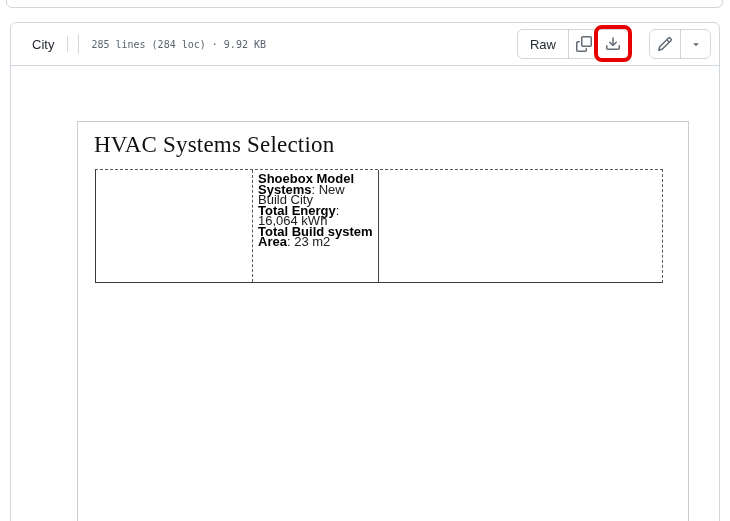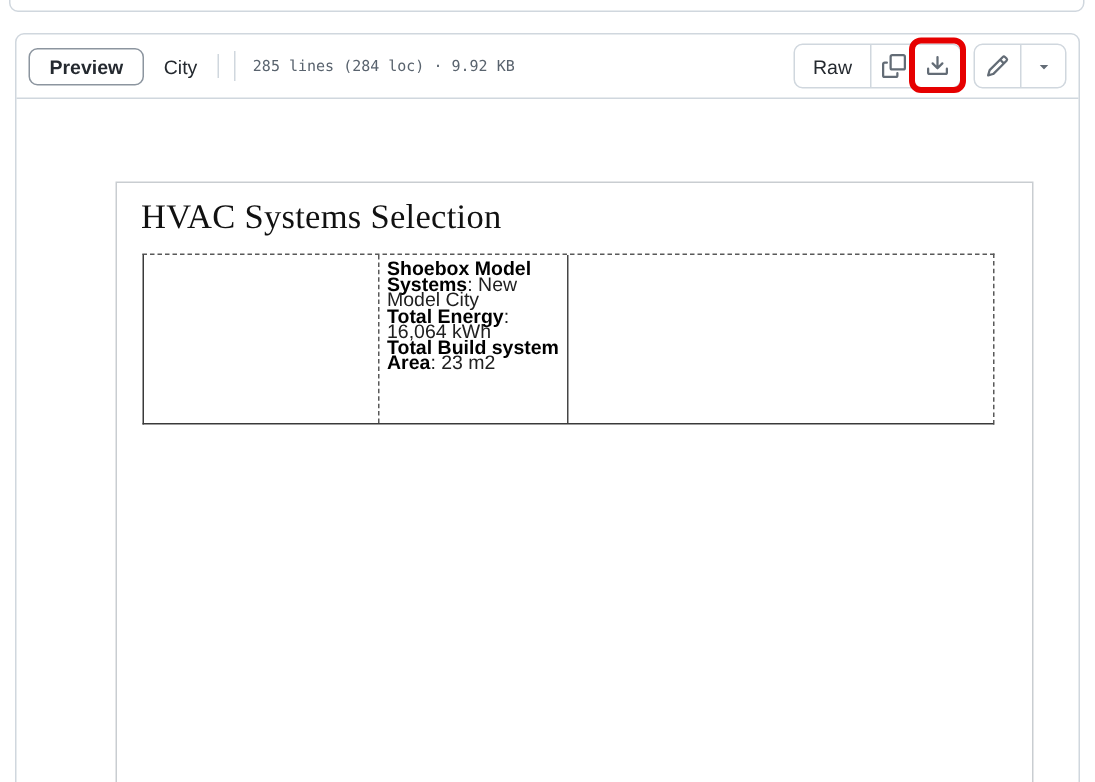--- a/index.html
+++ b/index.html
@@ -21,21 +21,21 @@
   .tab { font-size:13px; color:#24292f; background:transparent; border:none;
     padding:5px 13px; border-radius:6px; cursor:pointer; font-family:inherit; }
   .tab.sel { font-weight:700; border:1px solid #8c959f; background:#fff; padding:4px 13px; }
   .tab-sep { width:1px; height:16px; background:#d0d7de; }
 
   .hdr-sep { width:1px; height:20px; background:#d0d7de; margin:0 4px 0 10px; }
 
   .stats { font-family:"DejaVu Sans Mono","Liberation Mono",monospace;
     font-size:10px; color:#59636e; margin-left:8px; white-space:nowrap; }
 
-  .hdr-right { margin-left:auto; display:flex; align-items:center; gap:8px; }
+  .hdr-right { margin-left:auto; display:flex; align-items:center; gap:20px; }
   .btn-group { display:flex; border:1px solid #d0d7de; border-radius:6px; background:#fff; }
   .btn { height:28px; display:flex; align-items:center; justify-content:center;
     background:transparent; border:none; border-left:1px solid #d0d7de;
     color:#636c76; cursor:pointer; font-family:inherit; }
   .btn:first-child { border-left:none; }
   .btn.txt { font-size:13px; color:#24292f; padding:0 12px; }
   .btn.ico { width:30px; }
   .btn svg { width:16px; height:16px; fill:currentColor; }
   .dl-wrap { position:relative; }
   .annot { position:absolute; left:-4px; top:-5px; right:-4px; bottom:-4px;
@@ -62,21 +62,20 @@
 </style>
 </head>
 <body>
 
 <div class="prev-panel"></div>
 
 <div class="file-panel">
   <div class="file-header">
 
     <div class="seg">
-      <button class="tab sel">Preview</button>
       <button class="tab">City</button>
       <span class="tab-sep"></span>
     </div>
 
     <span class="hdr-sep"></span>
     <span class="stats">285 lines (284 loc) · 9.92 KB</span>
 
     <div class="hdr-right">
       <div class="btn-group">
         <button class="btn txt">Raw</button>
@@ -113,21 +112,21 @@
   </div>
 
   <div class="doc">
     <h1>HVAC Systems Selection</h1>
 
     <div class="tbl">
       <div class="c1"></div>
       <div class="c2">
         <div class="mname">Shoebox Model</div>
         <div class="fld">
-          <span class="lbl">Systems</span><span>New Model City</span>
+          <span class="lbl">Systems</span><span>New Build City</span>
         </div>
         <div class="fld">
           <span class="lbl">Total Energy</span><span>16,064 kWh</span>
         </div>
         <div class="fld">
           <span class="lbl">Total Build system Area</span><span>23 m2</span>
         </div>
       </div>
       <div class="c3"></div>
     </div>

